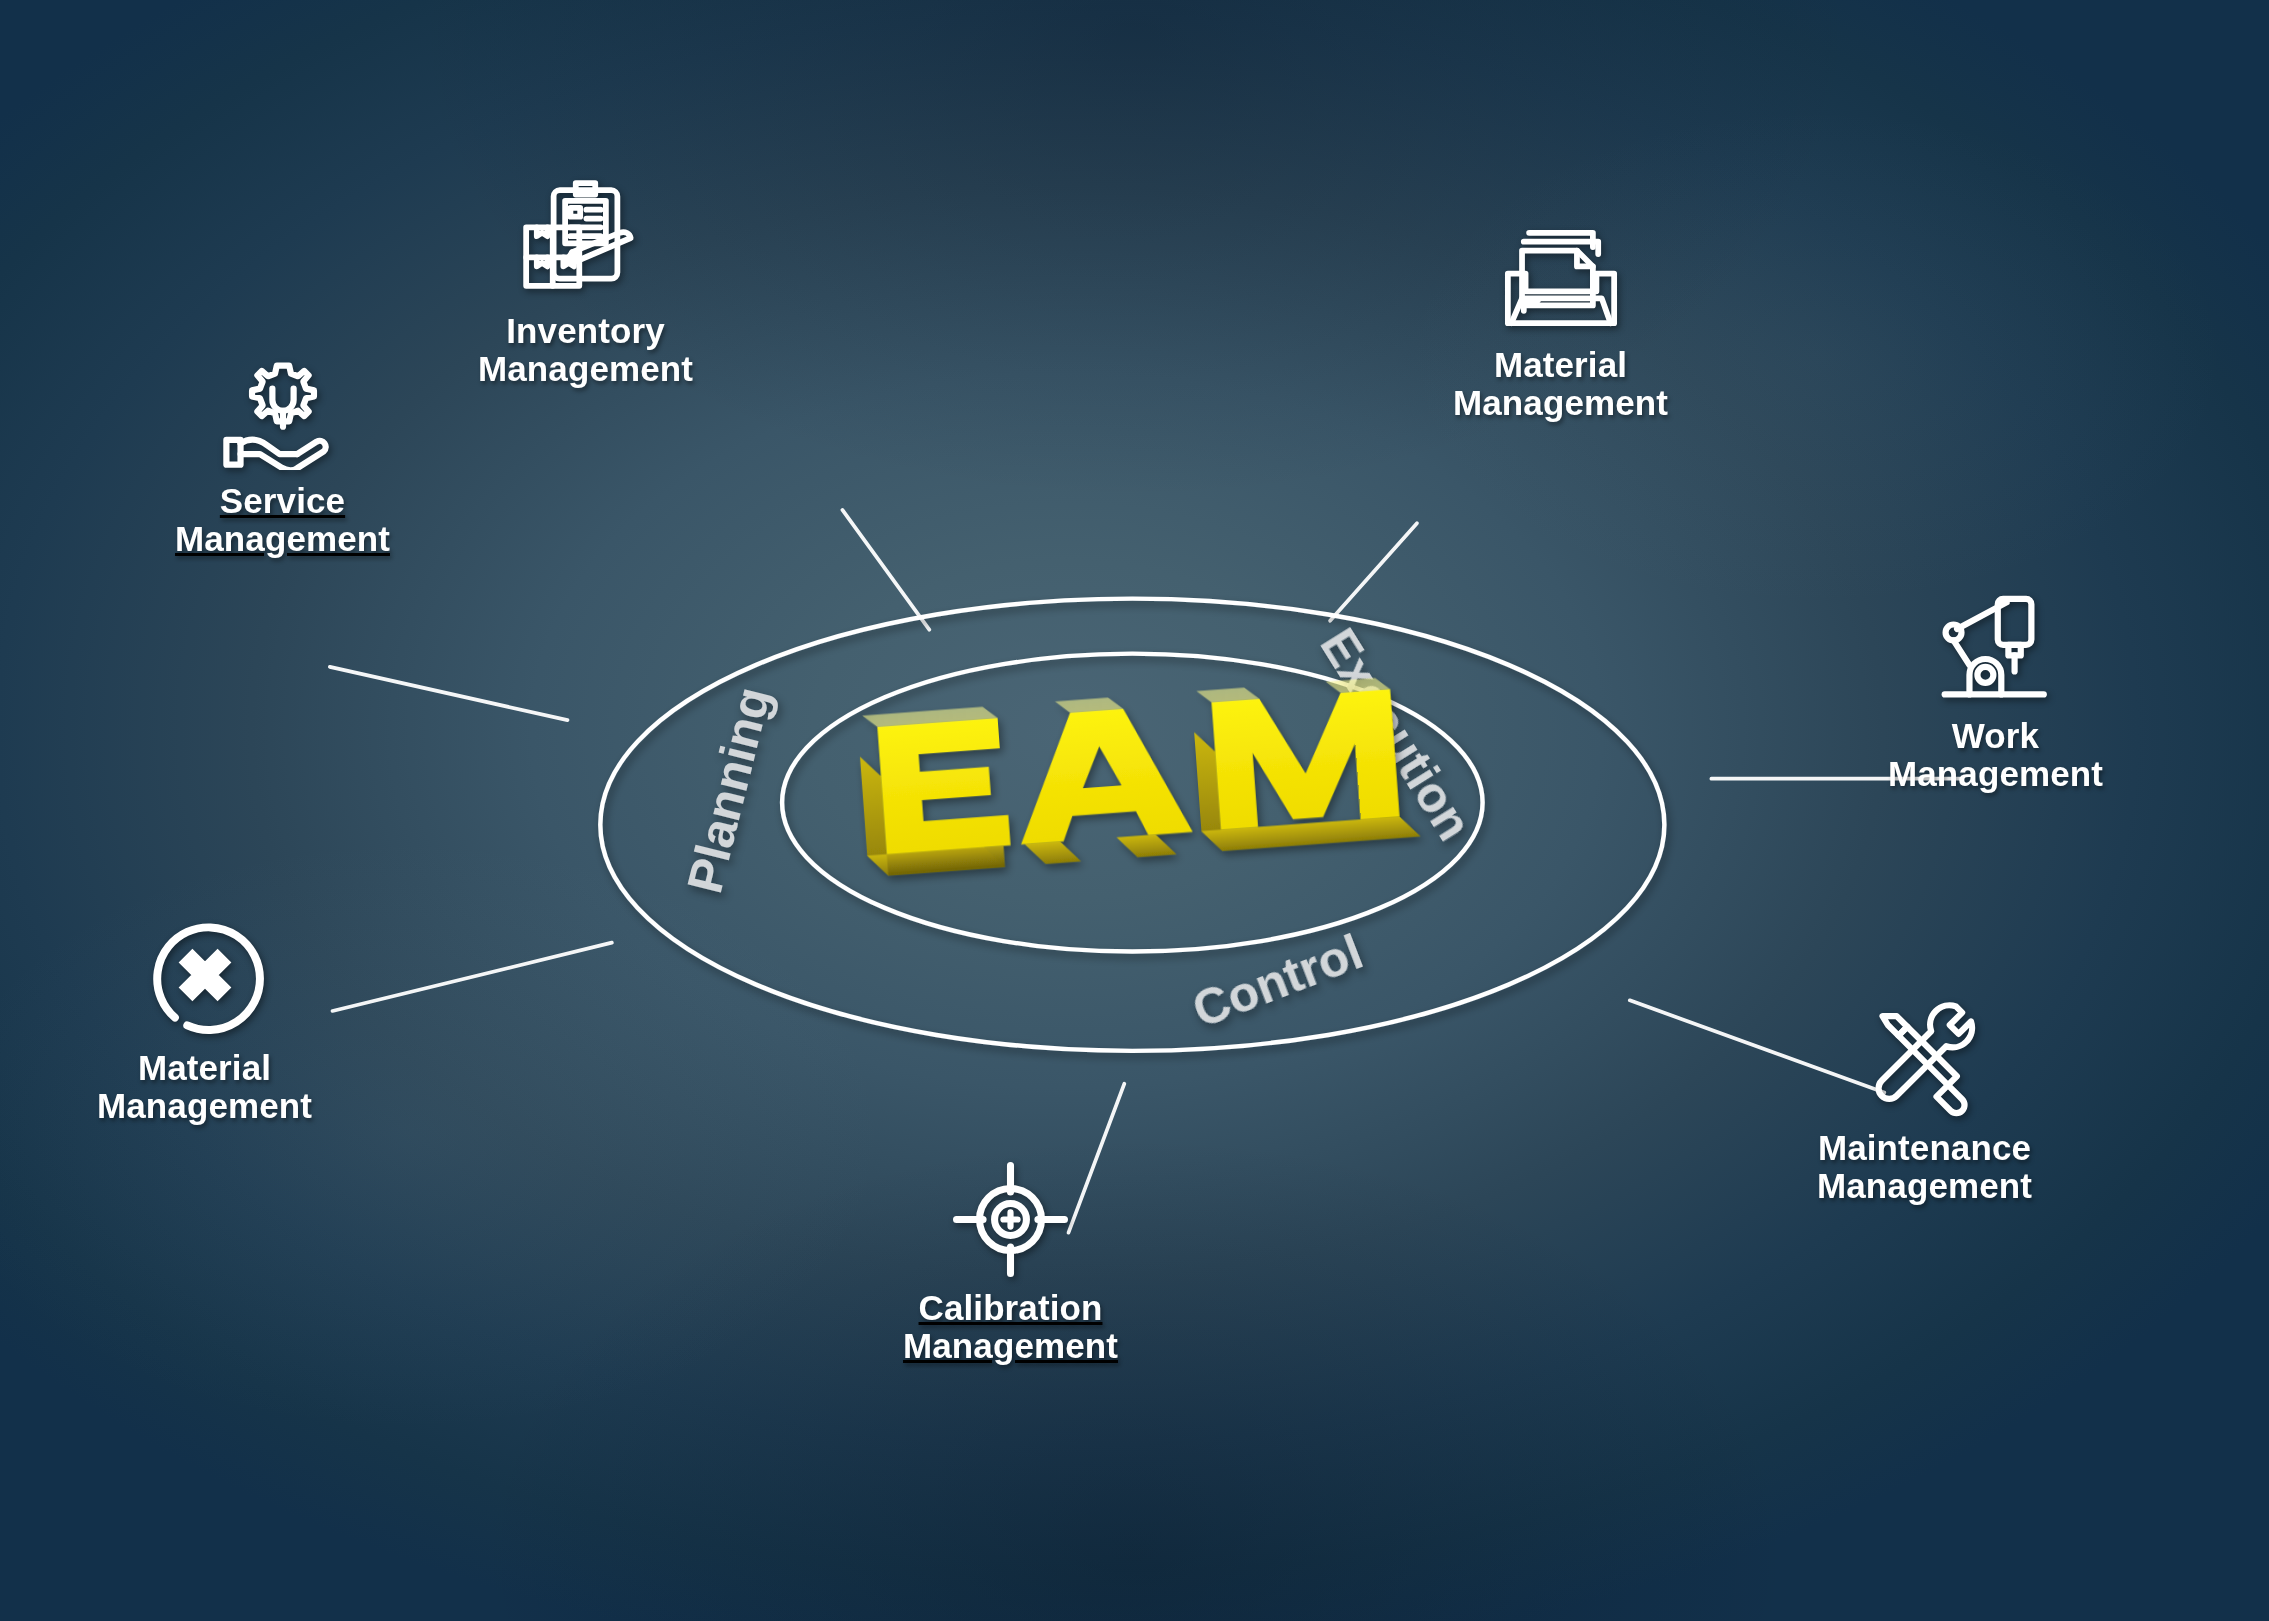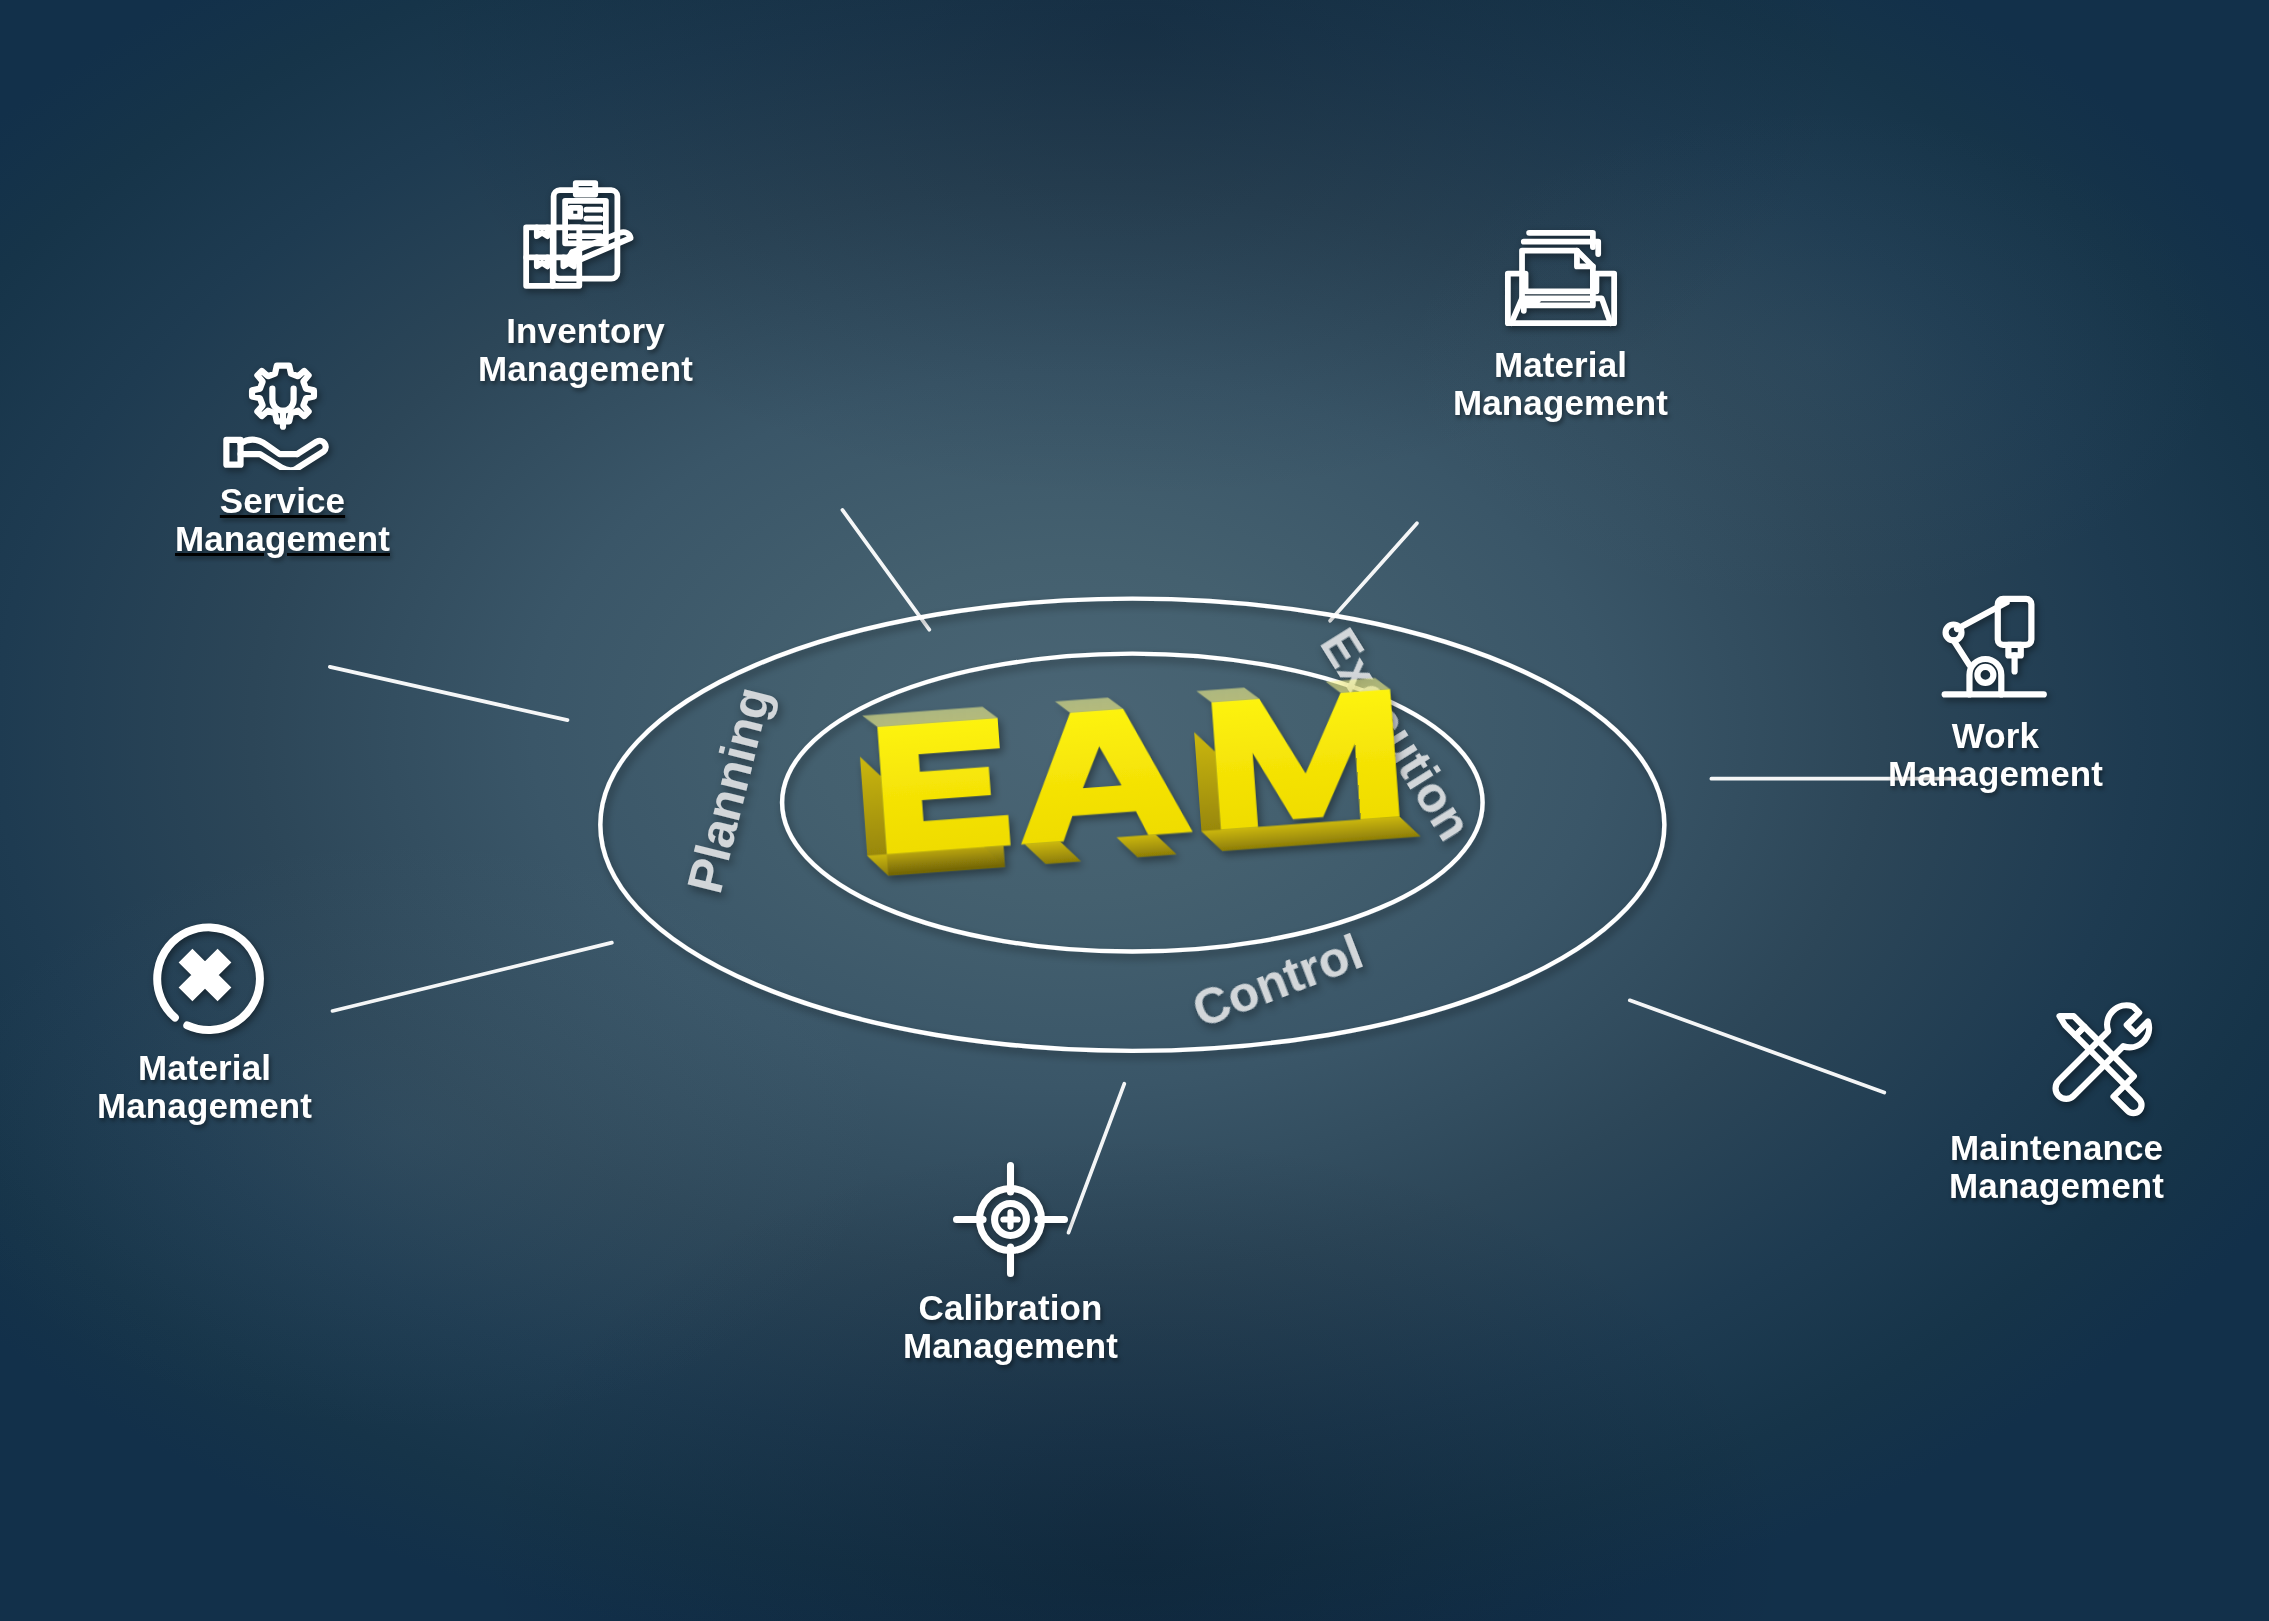--- a/index.html
+++ b/index.html
@@ -46,22 +46,22 @@
     margin-top:12.4px;
     letter-spacing:0.1px;
   }
   .node .lbl .l2{display:block;}
 
   
   #n-service   {left:43px;  top:355px;  width:479px;text-decoration:underline;}
   #n-inventory {left:346px; top:176px;  width:479px;}
   #n-material  {left:1321px;top:222px;  width:479px;justify-content:center;}
   #n-work      {left:1756px;top:590px;  width:479px;}
-  #n-maint     {left:1685px;top:1002px; width:479px;align-items:flex-end;}
-  #n-calib     {left:771px; top:1162px; width:479px;}
+  #n-maint     {left:1685px;top:1002px; width:479px;}
+  #n-calib     {left:771px; top:1162px; width:479px;text-decoration:underline;}
   #n-failure   {left:-35px; top:913px; width:479px;}
 
   
   #eam{
     position:absolute;
     left:847px; top:683px;
     transform:rotate(-4.2deg);
   }
 </style>
 </head>

